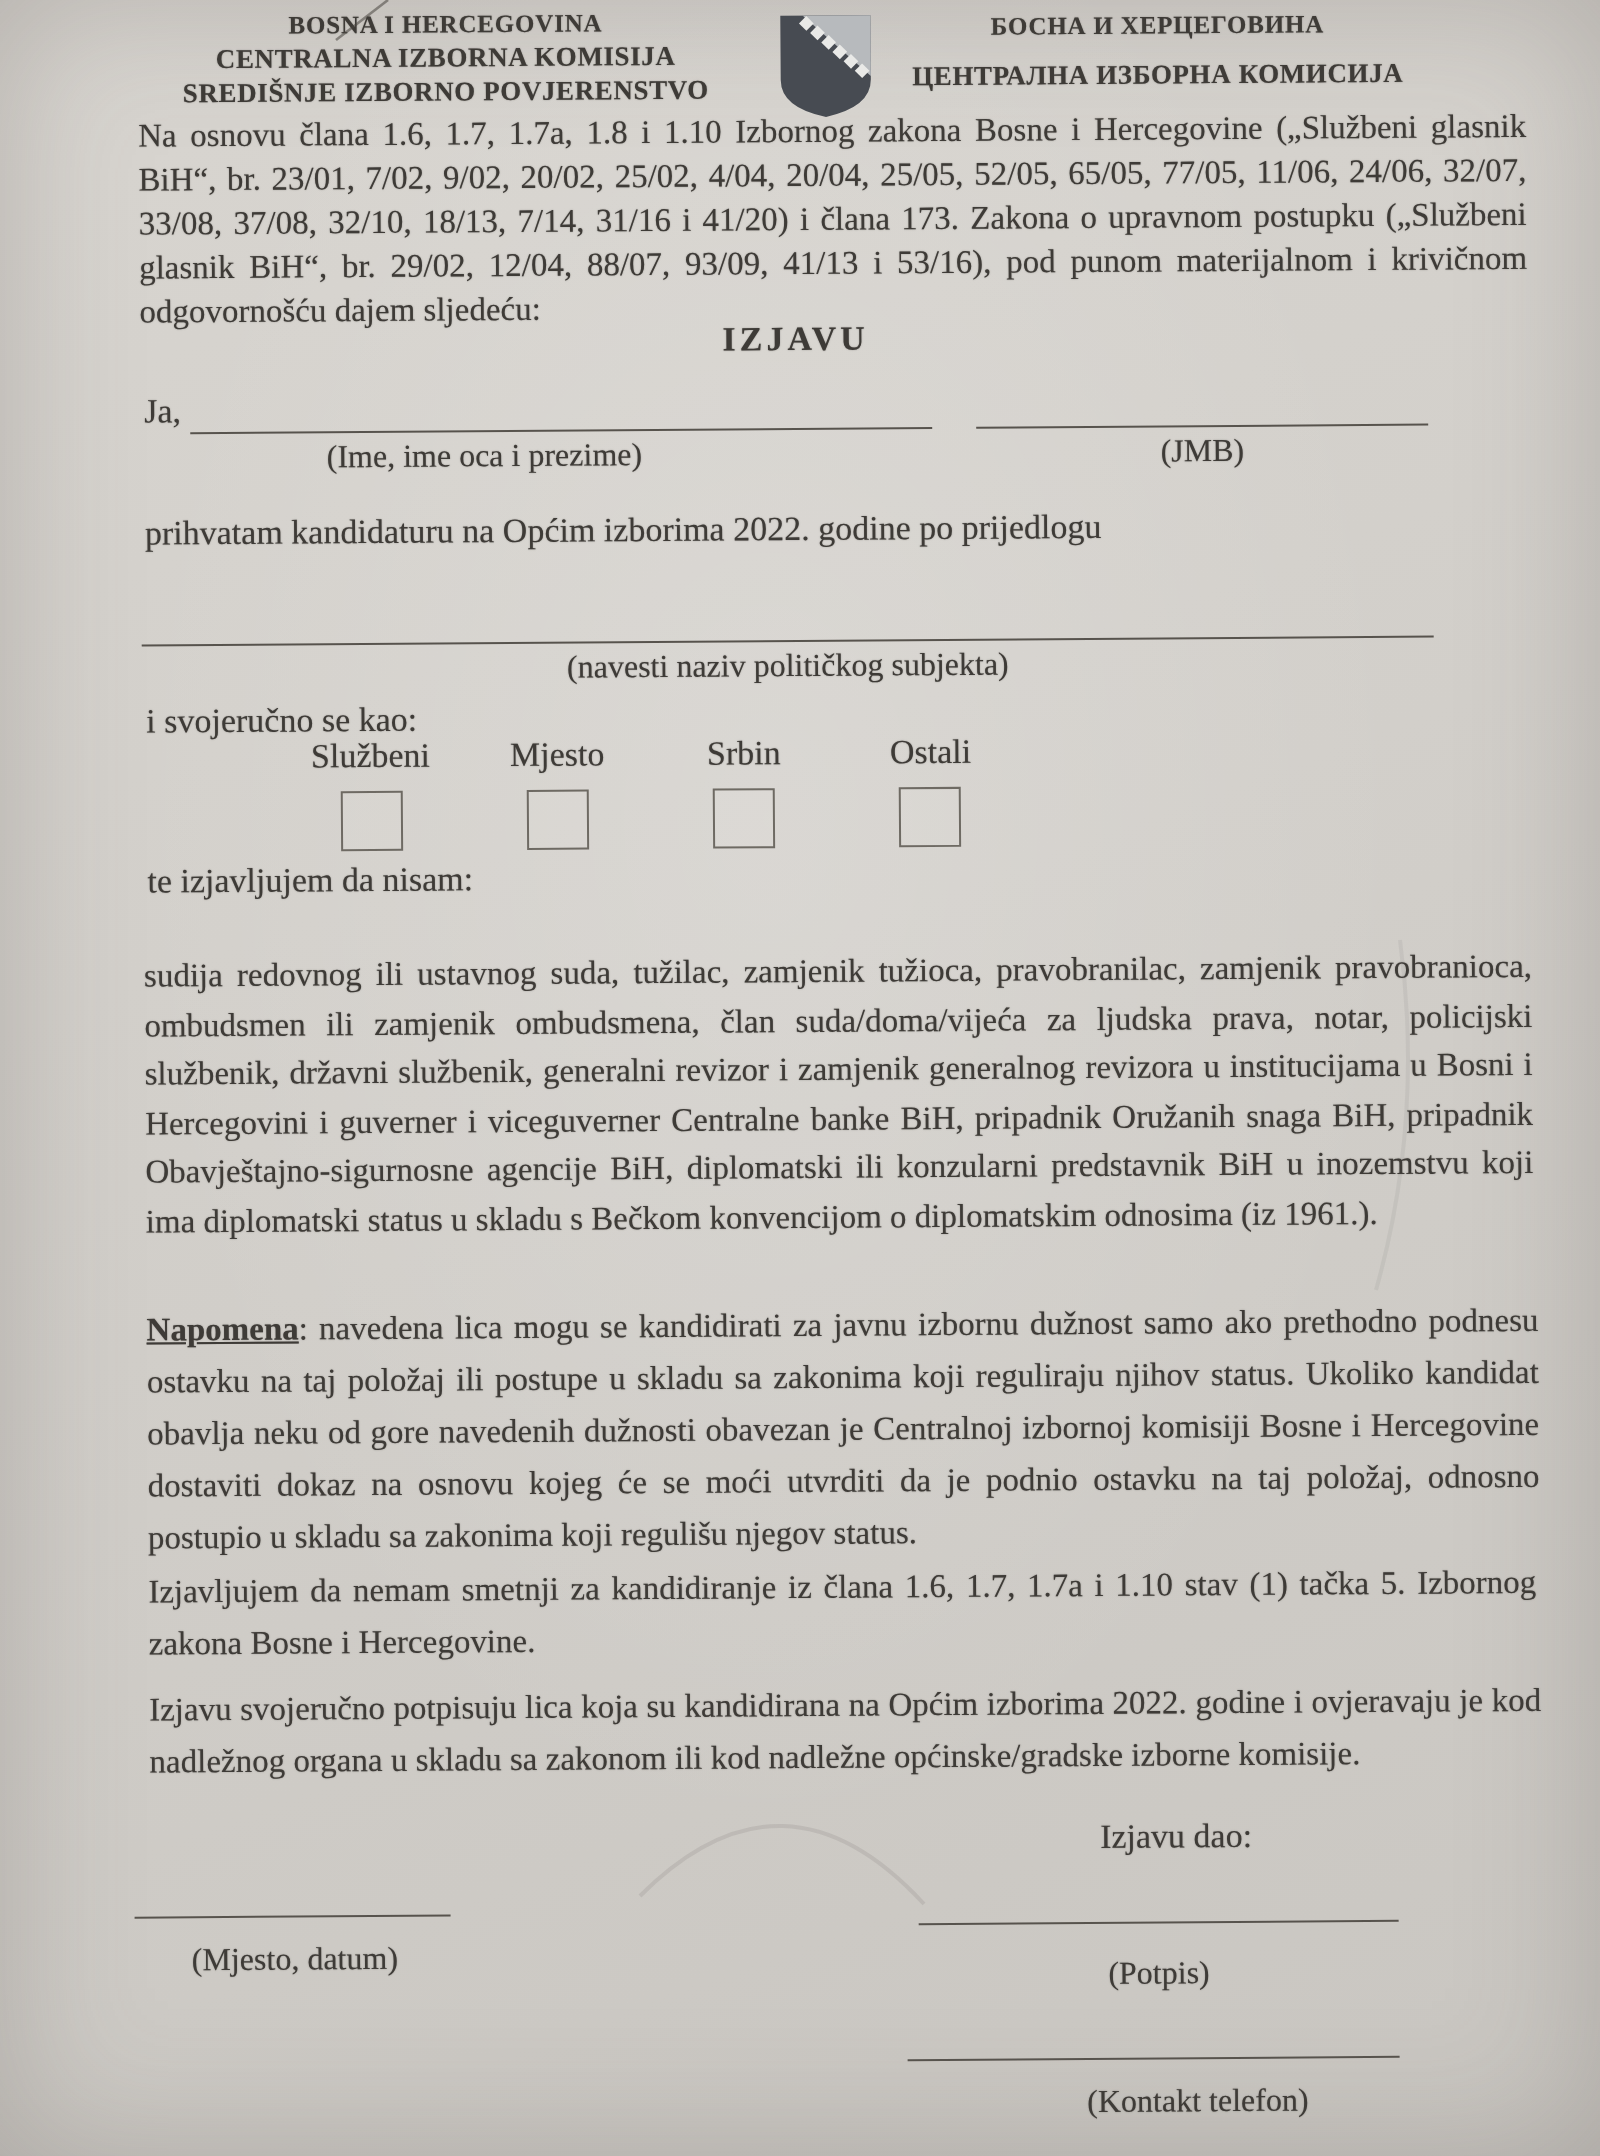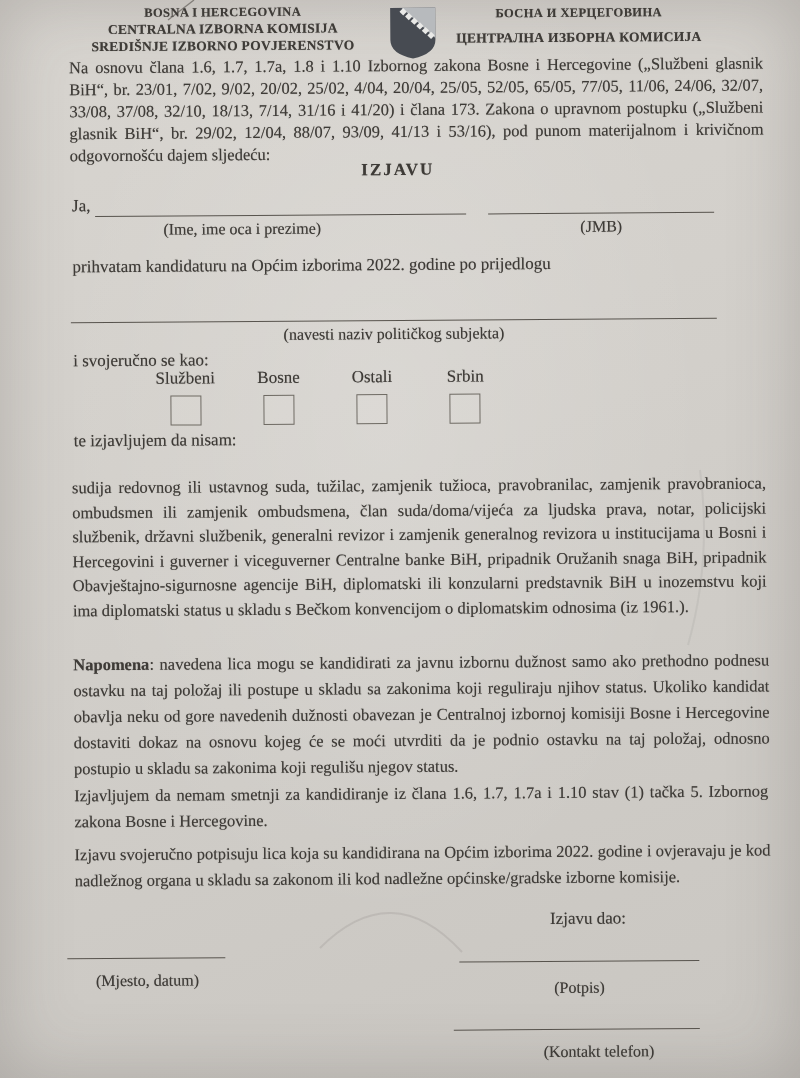--- a/index.html
+++ b/index.html
@@ -55,21 +55,21 @@
 
   .ethnicity { top:367px; left:146px; width:360px; display:flex; justify-content:space-between; }
   .eth-col { width:80px; text-align:center; }
   .eth-label { font-size:17px; }
   .eth-box { width:29px; height:28px; border:1.6px solid #6e6a63; margin:7px auto 0 auto;
              background:rgba(255,255,255,0.06); }
 
   .not-label { top:429px; left:74px; font-size:17px; }
   .positions { top:474px; left:72px; width:694px; line-height:24.5px; }
   .note { top:650px; left:72px; width:696px; line-height:26px; }
-  .bold { font-weight:bold; }
+  .bold { font-weight:bold;text-decoration:underline; }
   .no-impediment { top:781px; left:72px; width:694px; line-height:26px; }
   .signing { top:840px; left:72px; width:696px; line-height:26px; }
 
   .given-by { top:910px; left:455px; width:260px; text-align:center; font-size:17px; }
   .place-field   { top:936px; left:64px;  width:158px; height:20px; }
   .place-caption { top:970px; left:44px;  width:200px; text-align:center; font-size:16px; }
   .sig-field     { top:942px; left:456px; width:240px; height:20px; }
   .sig-caption   { top:980px; left:456px; width:240px; text-align:center; font-size:16px; }
   .contact-field   { top:1010px; left:450px; width:246px; height:20px; }
   .contact-caption { top:1044px; left:470px; width:250px; text-align:center; font-size:16px; }
@@ -126,29 +126,29 @@
     <div class="field subject-field" role="textbox" aria-label="naziv političkog subjekta"></div>
     <div class="subject-caption soft">(navesti naziv političkog subjekta)</div>
 
     <p class="declare-as soft">i svojeručno se kao:</p>
     <div class="ethnicity">
       <div class="eth-col">
         <div class="eth-label soft">Službeni</div>
         <div class="eth-box" role="checkbox" aria-checked="false"></div>
       </div>
       <div class="eth-col">
-        <div class="eth-label soft">Bosne</div>
+        <div class="eth-label soft">Mjesto</div>
+        <div class="eth-box" role="checkbox" aria-checked="false"></div>
+      </div>
+      <div class="eth-col">
+        <div class="eth-label soft">Srbin</div>
         <div class="eth-box" role="checkbox" aria-checked="false"></div>
       </div>
       <div class="eth-col">
         <div class="eth-label soft">Ostali</div>
-        <div class="eth-box" role="checkbox" aria-checked="false"></div>
-      </div>
-      <div class="eth-col">
-        <div class="eth-label soft">Srbin</div>
         <div class="eth-box" role="checkbox" aria-checked="false"></div>
       </div>
     </div>
 
     <p class="not-label soft">te izjavljujem da nisam:</p>
 
     <p class="para positions soft">sudija redovnog ili ustavnog suda, tužilac, zamjenik tužioca, pravobranilac, zamjenik pravobranioca, ombudsmen ili zamjenik ombudsmena, član suda/doma/vijeća za ljudska prava, notar, policijski službenik, državni službenik, generalni revizor i zamjenik generalnog revizora u institucijama u Bosni i Hercegovini i guverner i viceguverner Centralne banke BiH, pripadnik Oružanih snaga BiH, pripadnik Obavještajno-sigurnosne agencije BiH, diplomatski ili konzularni predstavnik BiH u inozemstvu koji ima diplomatski status u skladu s Bečkom konvencijom o diplomatskim odnosima (iz 1961.).</p>
 
     <p class="para note soft"><span class="bold">Napomena</span><span>: navedena lica mogu se kandidirati za javnu izbornu dužnost samo ako prethodno podnesu ostavku na taj položaj ili postupe u skladu sa zakonima koji reguliraju njihov status. Ukoliko kandidat obavlja neku od gore navedenih dužnosti obavezan je Centralnoj izbornoj komisiji Bosne i Hercegovine dostaviti dokaz na osnovu kojeg će se moći utvrditi da je podnio ostavku na taj položaj, odnosno postupio u skladu sa zakonima koji regulišu njegov status.</span></p>
 

